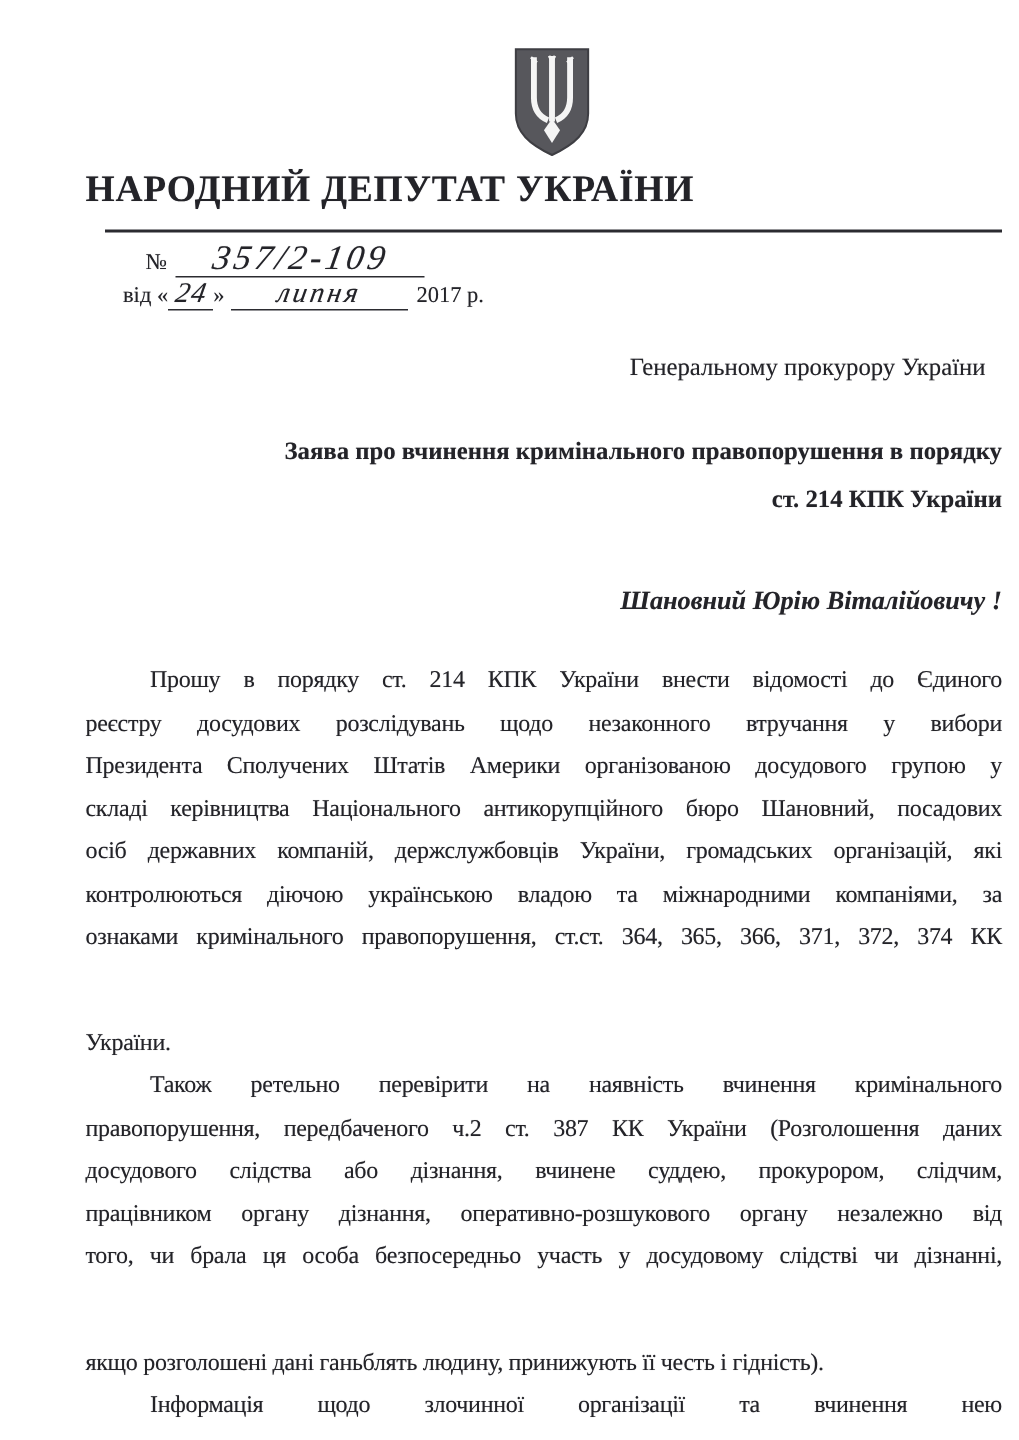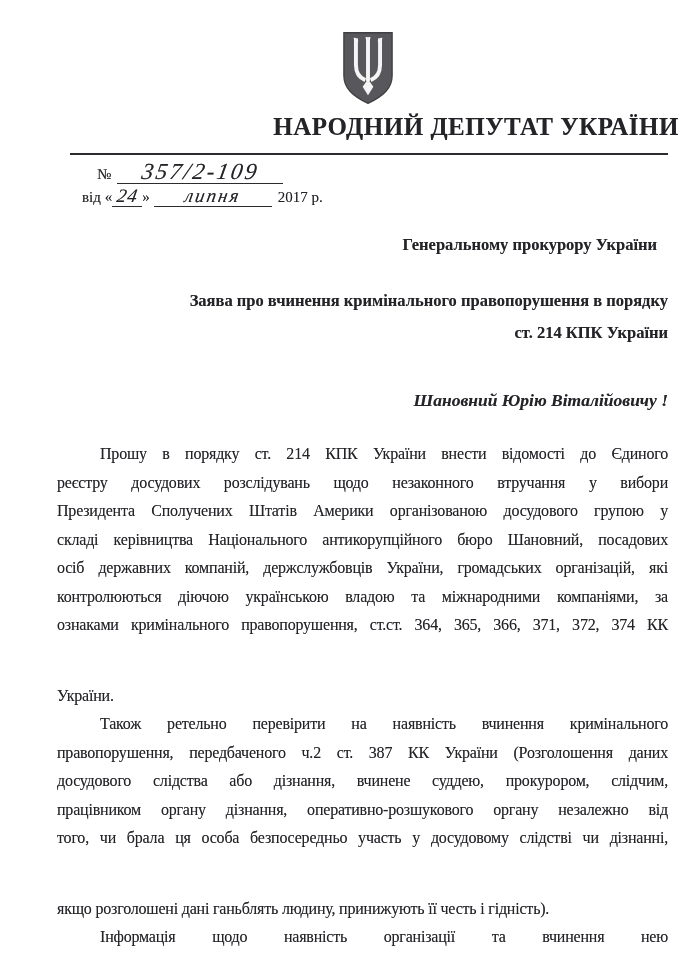--- a/index.html
+++ b/index.html
@@ -8,21 +8,21 @@
     width: 679px;
     height: 960px;
     background: #ffffff;
     font-family: "Liberation Serif", "DejaVu Serif", serif;
     color: var(--ink, #232328);
     overflow: hidden;
     text-shadow: 0 0 0.5px rgba(45,45,50,0.45);
   }
 
   
-  .letterhead { padding-top: 31px; padding-left: 57px; text-align: right; }
+  .letterhead { padding-top: 31px; padding-left: 57px; text-align: left; }
   .emblem { display:block; margin: 0 auto; }
   .org-title {
     margin-top: 7px;
     font-size: 25px;
     font-weight: bold;
     letter-spacing: 0.5px;
     white-space: nowrap;
   }
   .rule {
     margin-left: 70px;
@@ -49,21 +49,21 @@
   .day-hand  { font-size: 19px; letter-spacing: 1px; line-height: 16px; }
   .mon-line  { min-width: 118px; margin-left: 4px; margin-right: 6px; }
   .mon-hand  { font-size: 19px; letter-spacing: 2px; line-height: 16px; }
 
   
   .addressee {
     margin-left: 57px;
     margin-top: 20px;
     width: 600px;
     text-align: right;
-    font-weight: bold;
+    font-weight: normal;
     font-size: 16.5px;
     line-height: 26px;
   }
   .addressee .line2 { padding-right: 58px; }
 
   
   .centerwrap { margin-left: 104px; margin-right: 11px; text-align: right; }
   .subject {
     margin-top: 27px;
     font-weight: bold;
@@ -147,18 +147,18 @@
       </div>
       <div class="para">
         <div class="tline first"><span class="b">Також ретельно перевірити на наявність вчинення кримінального</span> </div>
         <div class="tline"><span class="b">правопорушення, передбаченого ч.2 ст. 387 КК України </span> <span>(Розголошення даних</span> </div>
         <div class="tline"><span>досудового слідства або дізнання, вчинене суддею, прокурором, слідчим,</span> </div>
         <div class="tline"><span>працівником органу дізнання, оперативно-розшукового органу незалежно від</span> </div>
         <div class="tline"><span>того, чи брала ця особа безпосередньо участь у досудовому слідстві чи дізнанні,</span> </div>
         <div class="tline lastline"><span>якщо розголошені дані ганьблять людину, принижують її честь і гідність).</span> </div>
       </div>
       <div class="para">
-        <div class="tline first"><span class="b">Інформація щодо наявність організації та вчинення нею</span> </div>
+        <div class="tline first"><span class="b">Інформація щодо злочинної організації та вчинення нею</span> </div>
         <div class="tline lastline"><span class="b">правопорушень міститься у додатках до заяви.</span> </div>
       </div>
     </div>
 
 </div>
 
 </body></html>

